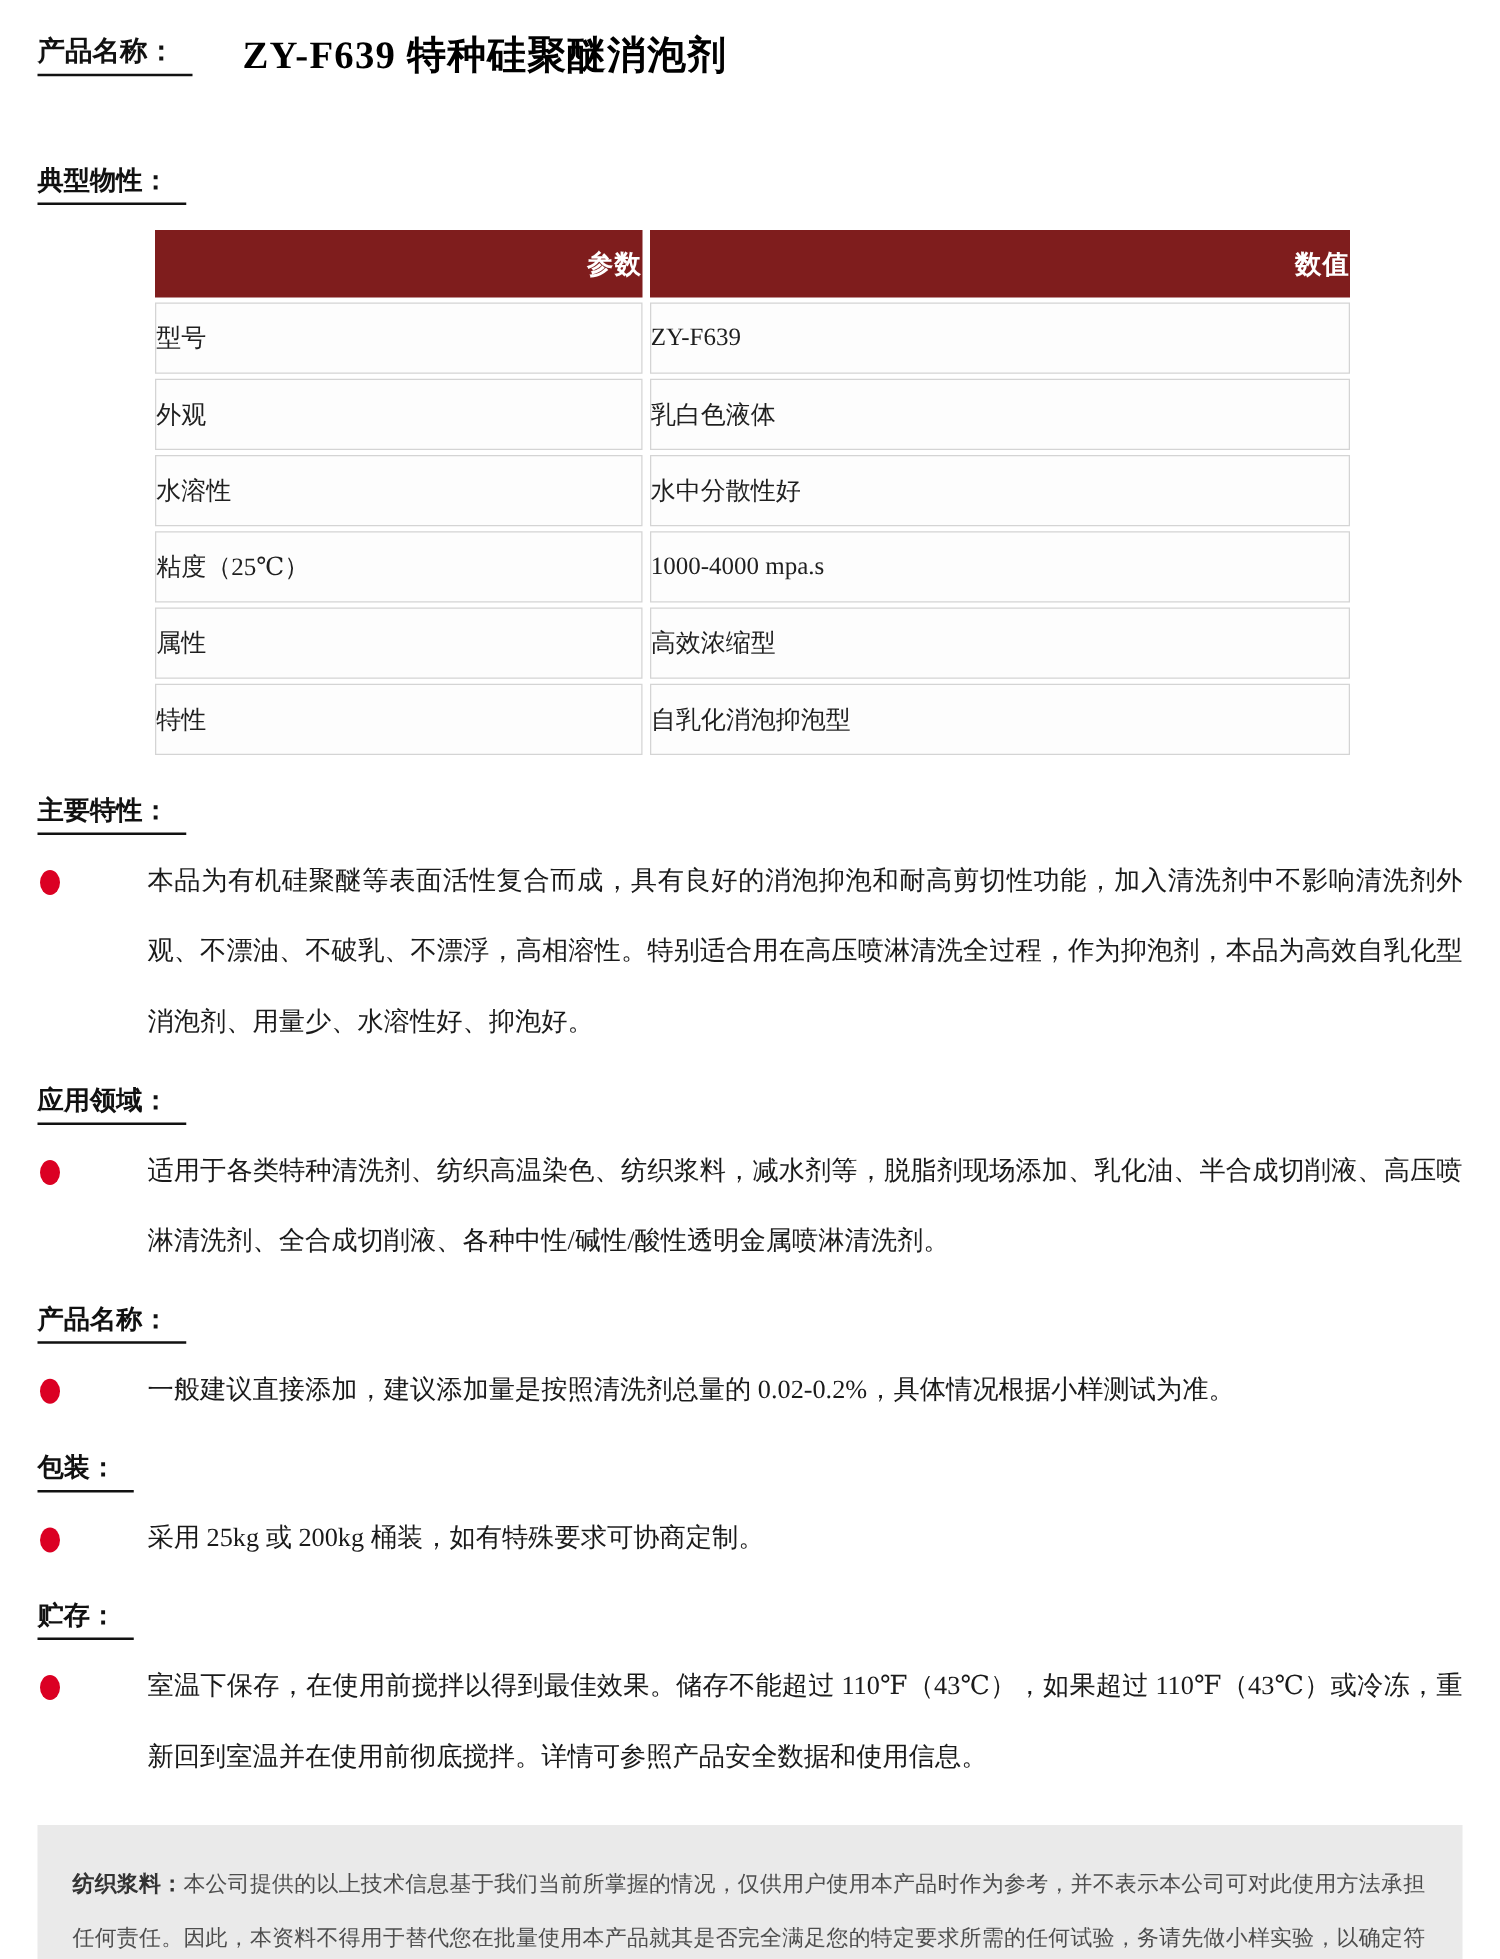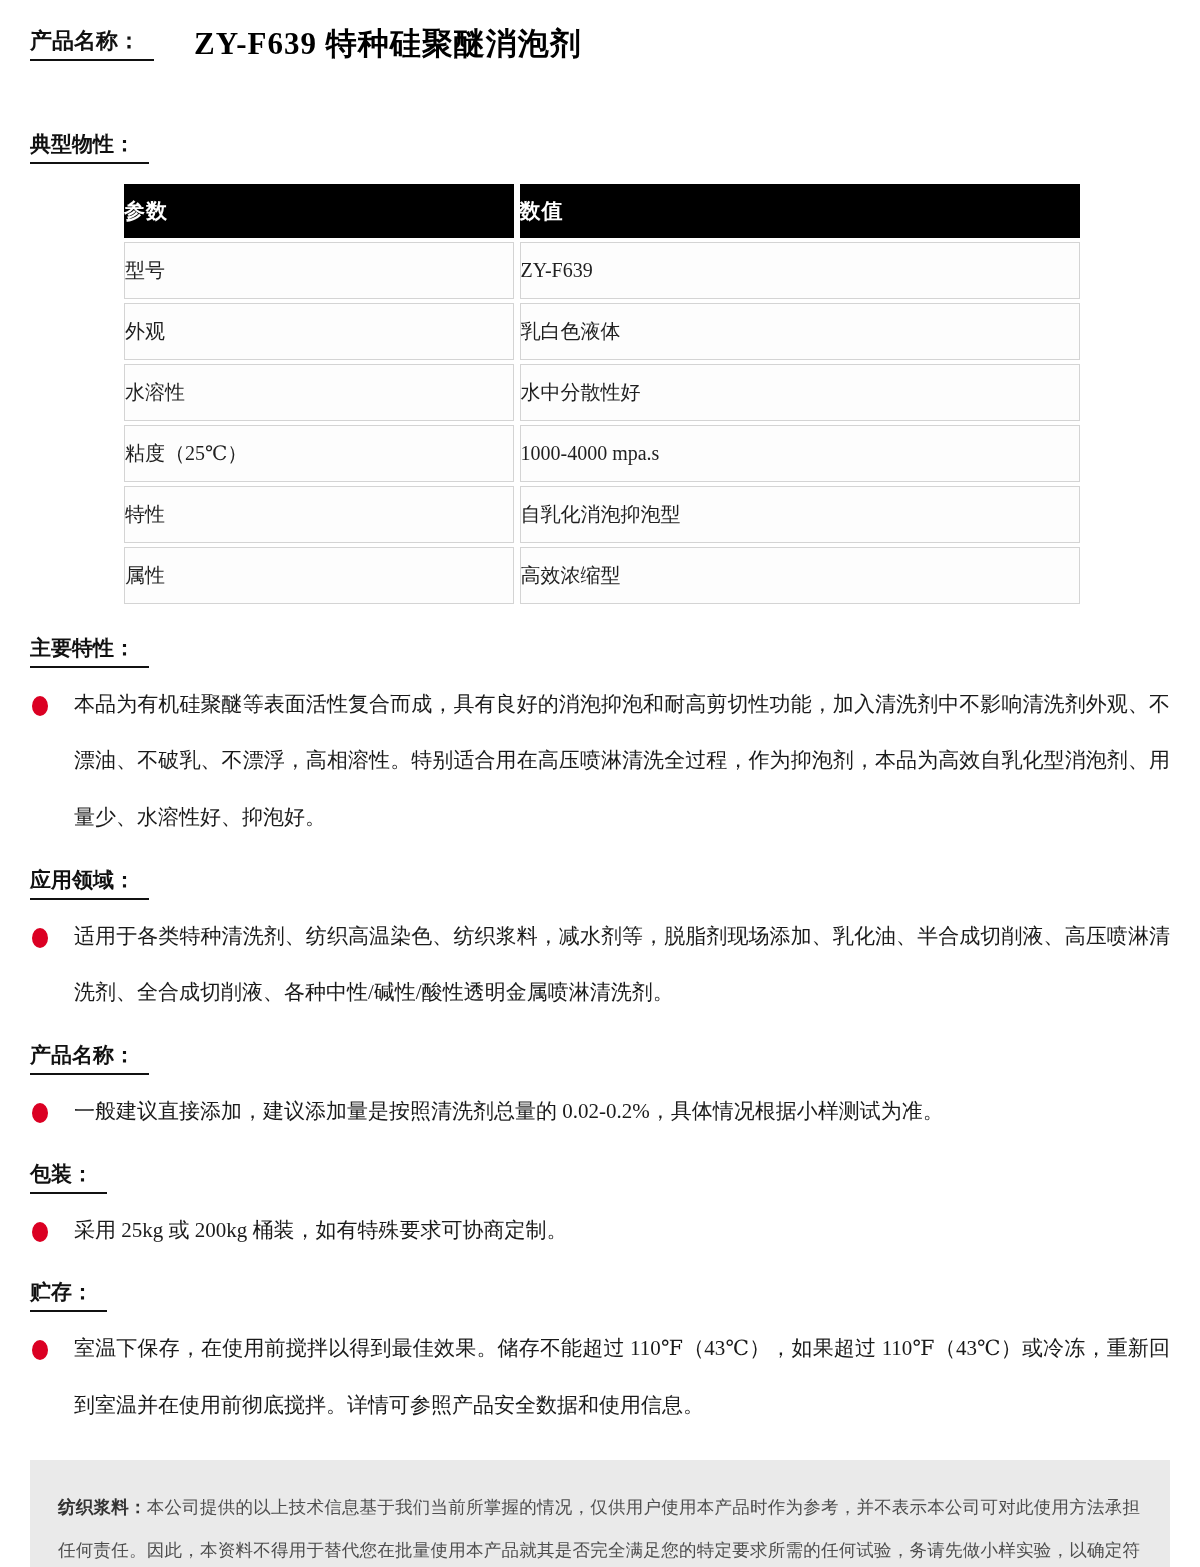--- a/index.html
+++ b/index.html
@@ -55,26 +55,26 @@
   .props-heading { margin-bottom: 16px; }
   table.props {
     border-collapse: separate;
     border-spacing: 6px 4px;
     width: 968px;
     margin: 0 0 26px 88px;
     table-layout: fixed;
   }
   table.props col.c1 { width: 41%; }
   table.props th {
-    background: #000000;
+    background: #7f1d1d;
     color: #ffffff;
     font-size: 21px;
     font-weight: bold;
     height: 54px;
-    text-align: left;
+    text-align: right;
     vertical-align: middle;
     letter-spacing: 1px;
   }
   table.props td {
     background: #fdfdfd;
     border: 1px solid #d4d4d4;
     font-size: 20px;
     color: #1f1f1f;
     height: 57px;
     text-align: left;
@@ -94,20 +94,21 @@
     border-radius: 50%;
     background: #DB0023;
     margin: 20px 26px 0 2px;
   }
   .bullet-text {
     flex: 1 1 auto;
     font-size: 21px;
     line-height: 2.7;
     text-align: justify;
     color: #1a1a1a;
+    margin-left: 44px;
   }
 
   
   .notice {
     margin-top: 26px;
     background: #EAEAEA;
     padding: 26px 30px 36px 28px;
   }
   .notice p {
     font-size: 17.5px;
@@ -151,26 +152,26 @@
     </tr>
     <tr>
       <td>水溶性</td>
       <td>水中分散性好</td>
     </tr>
     <tr>
       <td>粘度（25℃）</td>
       <td>1000-4000 mpa.s</td>
     </tr>
     <tr>
+      <td>属性</td>
+      <td>高效浓缩型</td>
+    </tr>
+    <tr>
       <td>特性</td>
       <td>自乳化消泡抑泡型</td>
-    </tr>
-    <tr>
-      <td>属性</td>
-      <td>高效浓缩型</td>
     </tr>
   </tbody>
 </table>
 
 <section class="sec">
   <h2 class="sec-heading">
     <span class="u">主要特性：</span>
   </h2>
   <div class="bullet-row">
     <span class="bullet"></span>

